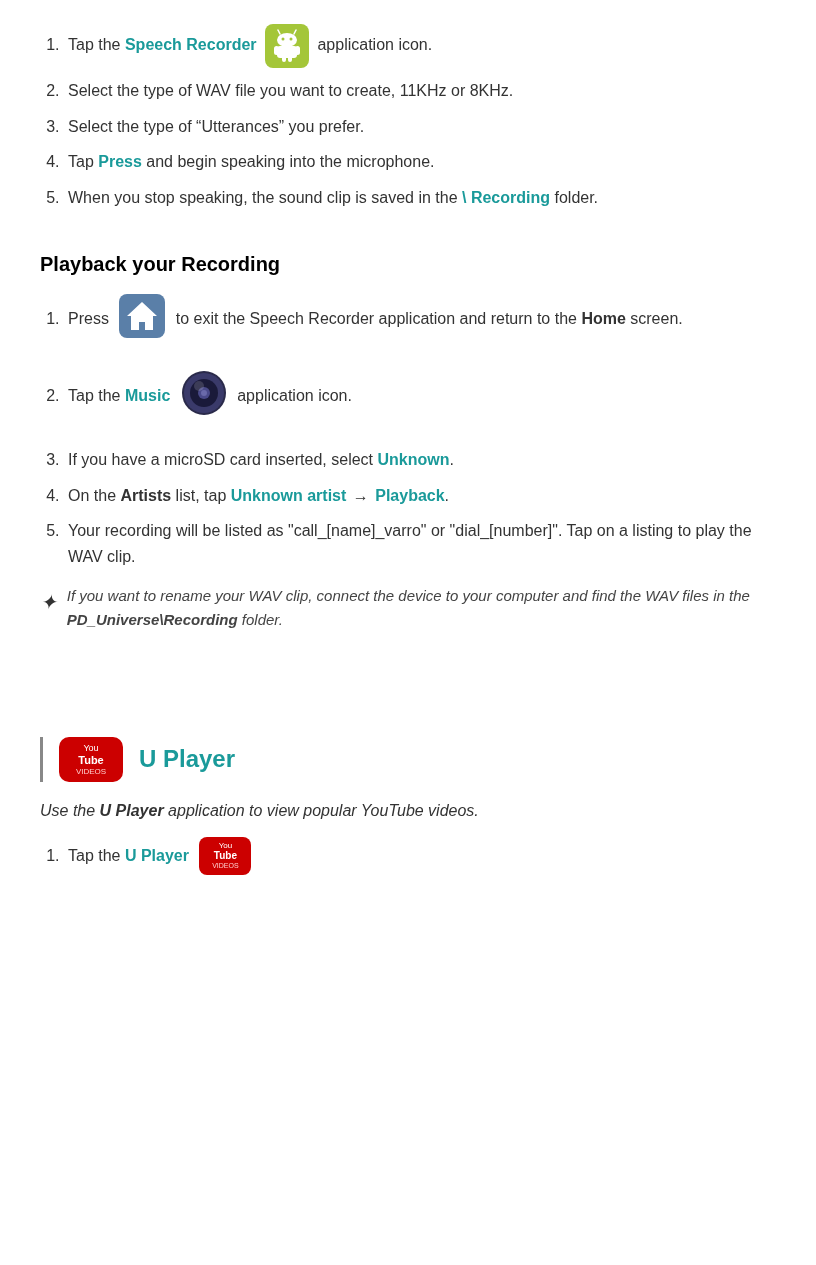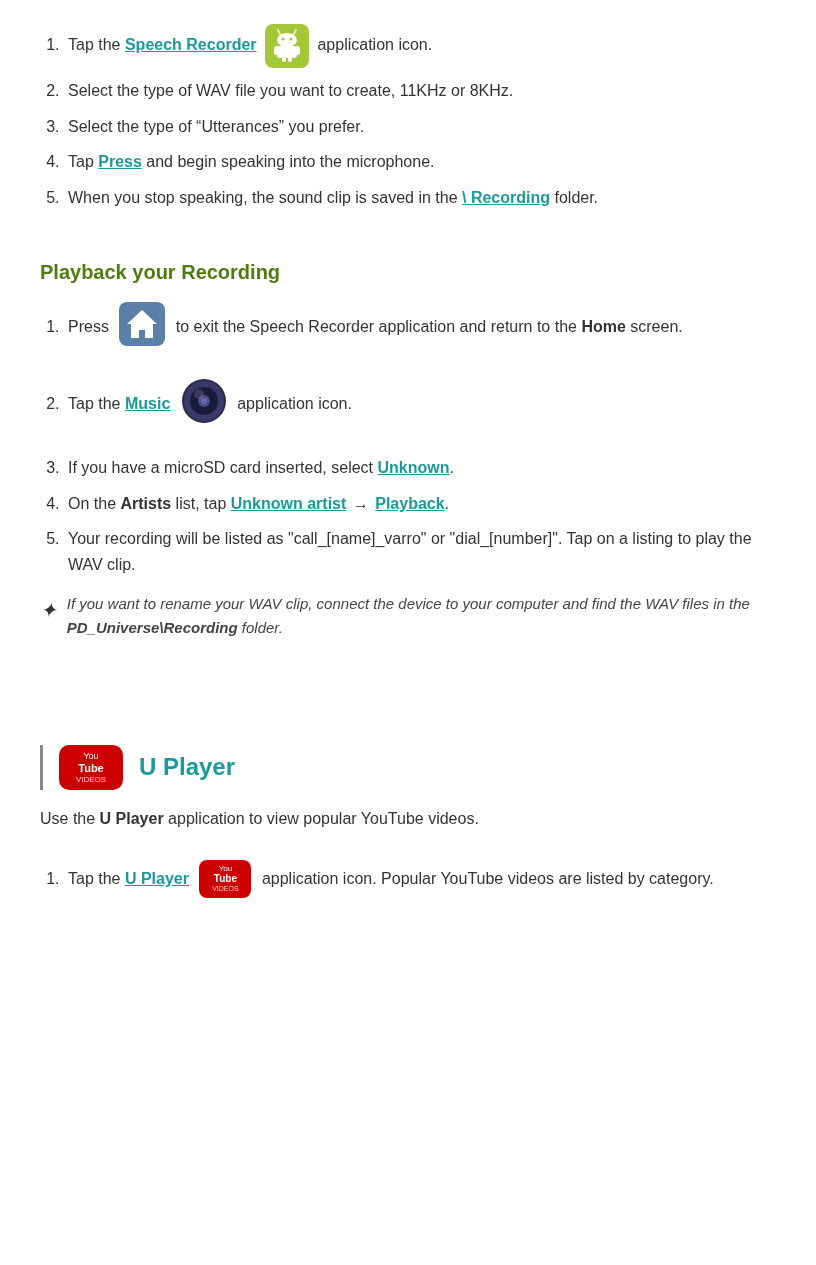--- a/index.html
+++ b/index.html
@@ -15,27 +15,27 @@
     ol {
       padding-left: 24px;
       margin-bottom: 12px;
     }
     ol li {
       margin-bottom: 10px;
       padding-left: 4px;
     }
     .teal { color: #1a9a9a; }
     .section-heading {
-      color: #4d7c0f;
+      color: #000000;
       font-size: 20px;
       font-weight: bold;
       margin-bottom: 14px;
-      margin-top: 8px;
-    }
-    .bold { font-weight: bold; text-decoration: underline; }
+      margin-top: 0;
+    }
+    .bold { font-weight: bold; }
     .icon-inline {
       display: inline-block;
       vertical-align: middle;
       margin: 0 4px;
     }
     
     .android-icon {
       width: 44px;
       height: 44px;
       display: inline-block;
@@ -79,22 +79,23 @@
       margin-bottom: 16px;
       border-left: 3px solid #888;
       padding-left: 16px;
     }
     .uplayer-heading {
       font-size: 24px;
       font-weight: bold;
       color: #1a9a9a;
     }
     .use-uplayer-text {
-      margin-bottom: 28px;
+      margin-bottom: 13px;
       font-size: 16px;
+      font-style: italic;
     }
     .arrow-right {
       font-size: 16px;
       margin: 0 2px;
     }
     
     .list-item-with-icon {
       margin-bottom: 24px;
     }
   </style>
@@ -222,18 +223,17 @@
   <li class="list-item-with-icon">
     <span>Tap the <span class="teal bold">U Player</span></span>
     
     <span class="icon-inline" style="margin: 0 6px; vertical-align: middle;">
       <div style="background:#cc0000; border-radius:8px; padding:4px 6px; color:#fff; font-weight:bold; text-align:center; display:inline-block; line-height:1.2; min-width:52px;">
         <div style="font-size:8px; font-weight:normal;">You</div>
         <div style="font-size:10px; font-weight:bold;">Tube</div>
         <div style="font-size:7px; font-weight:normal; color:#ffcccc;">VIDEOS</div>
       </div>
     </span>
-    <span> application icon. Popular YouTube videos are listed by category.</span>
   </li>
 </ol>
 
 
 
 
 </body></html>

